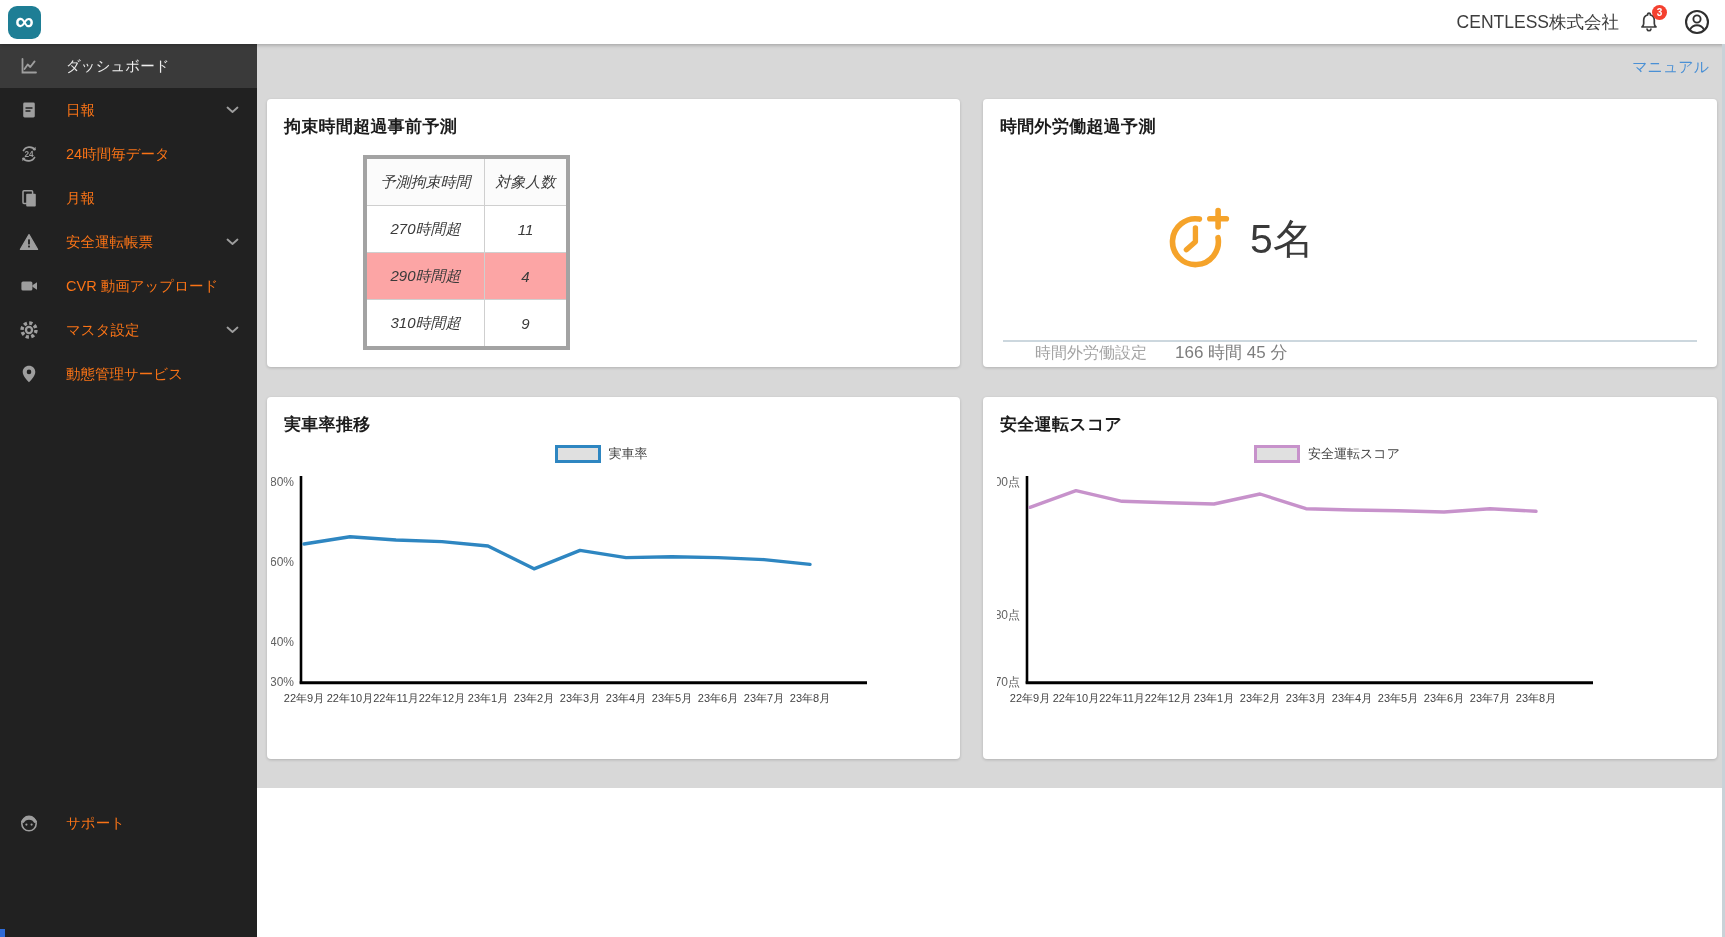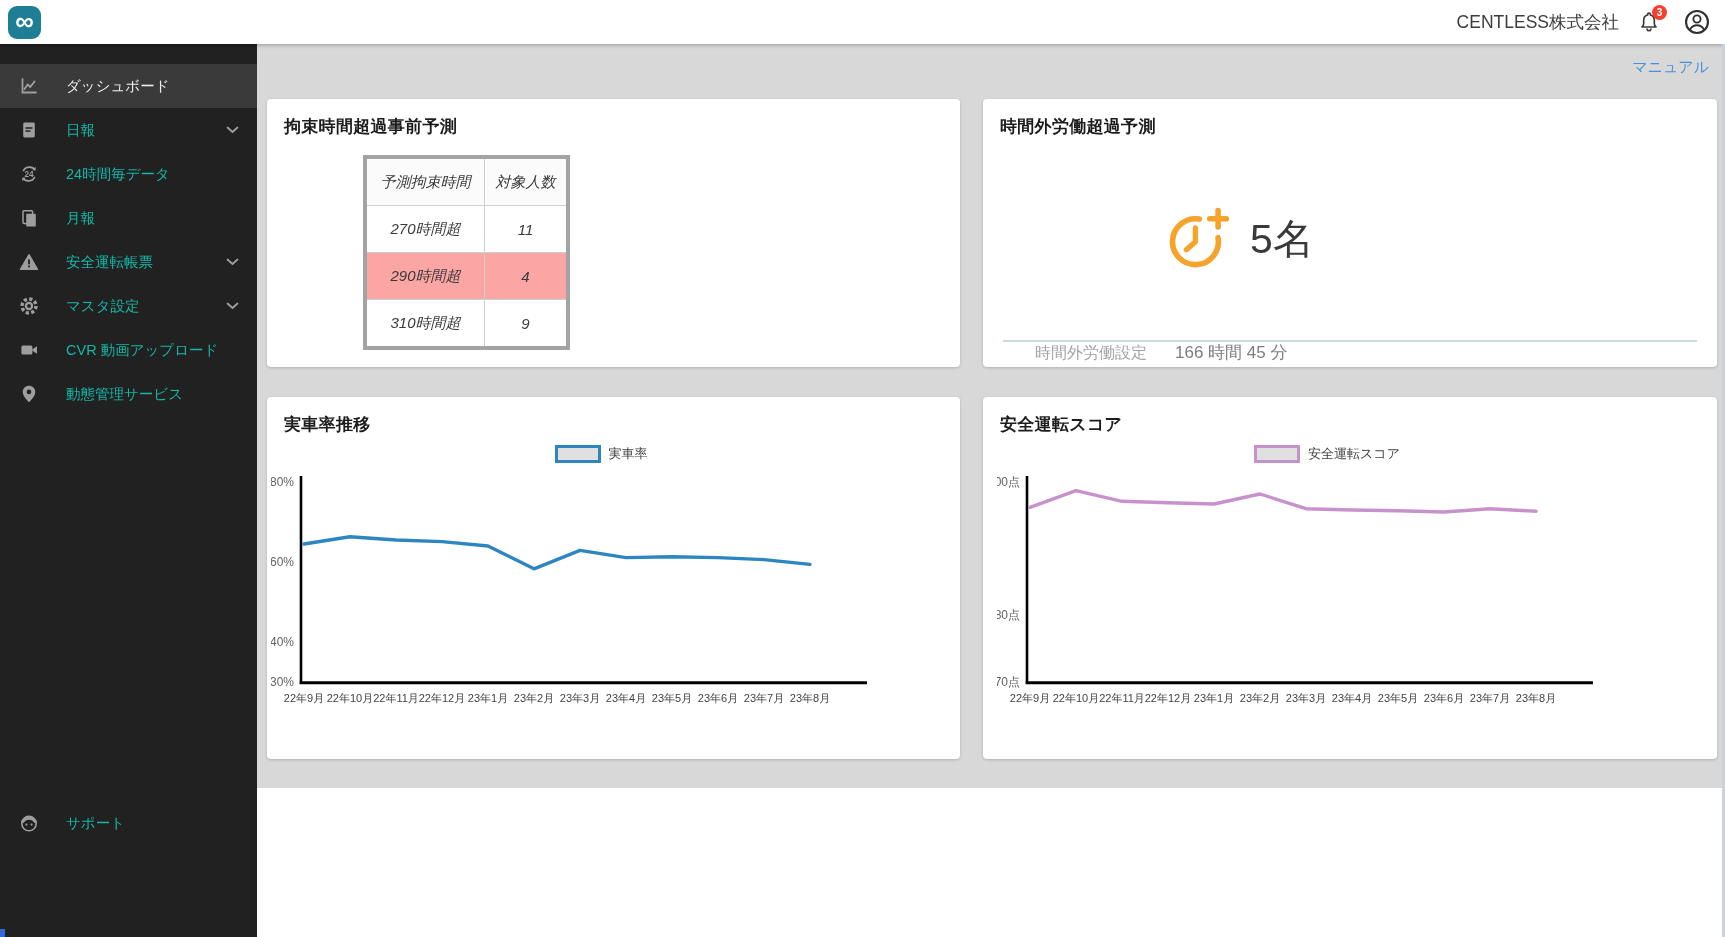--- a/index.html
+++ b/index.html
@@ -19,22 +19,22 @@
     display:flex;align-items:center;justify-content:center;}
   .logo span{color:#fff;font-size:26px;font-weight:bold;line-height:1;margin-top:-3px;}
   .topbar .spacer{flex:1;}
   .company{font-size:17.5px;color:#3d3d3d;margin-right:18px;}
   .bell-wrap{position:relative;width:24px;height:26px;margin-right:22px;cursor:pointer;}
   .badge{position:absolute;right:-6px;top:-4px;min-width:15px;height:15px;border-radius:8px;
     color:#fff;font-size:10px;font-weight:bold;display:flex;align-items:center;justify-content:center;}
   .avatar{width:28px;height:28px;margin-right:14px;cursor:pointer;}
   
   .sidebar{position:absolute;left:0;top:0;width:257px;height:937px;background:#212121;z-index:5;
-    padding-top:64px;box-sizing:border-box;}
-  .nav-item{height:44px;display:flex;align-items:center;cursor:pointer;color:#14b8a6;font-size:14.5px;}
+    padding-top:44px;box-sizing:border-box;}
+  .nav-item{height:44px;display:flex;align-items:center;cursor:pointer;color:#f97316;font-size:14.5px;}
   .nav-item .ico{width:20px;height:20px;margin-left:19px;flex:0 0 20px;}
   .nav-item .lbl{margin-left:27px;white-space:nowrap;}
   .nav-item .chev{margin-left:auto;margin-right:18px;}
   .nav-item.active{background:#3a3a3a;color:#ededed;}
   .support{position:absolute;left:0;bottom:92px;width:257px;}
   .corner-mark{position:absolute;left:0;bottom:0;width:5px;height:8px;background:#2e6bd8;}
   
   .grey-area{position:absolute;left:257px;top:44px;right:0;height:744px;background:#d8d8d8;z-index:1;}
   .manual{position:absolute;top:14px;right:16px;font-size:15px;text-decoration:none;cursor:pointer;}
   .card{position:absolute;background:#fff;border-radius:4px;box-shadow:0 1px 3px rgba(0,0,0,.18);box-sizing:border-box;}
@@ -118,35 +118,35 @@
           <rect x="9.1" y="7.4" width="1.8" height="5" fill="#212121"></rect>
           <rect x="9.1" y="13.6" width="1.8" height="1.8" fill="#212121"></rect>
         </svg>
     <span class="lbl">安全運転帳票</span>
         <svg class="chev" width="13" height="8" viewBox="0 0 13 8">
           <polyline points="1.5,1.5 6.5,6 11.5,1.5" fill="none" stroke="#9e9e9e" stroke-width="1.8" stroke-linecap="round" stroke-linejoin="round"></polyline>
         </svg>
       </div>
       <div class="nav-item">
         <svg class="ico" viewBox="0 0 20 20">
+          <rect x="2.4" y="5.4" width="11" height="9.2" rx="1.6" fill="#9e9e9e"></rect>
+          <path d="M13.4 9.2 18 6.2v7.6l-4.6-3z" fill="#9e9e9e"></path>
+        </svg>
+    <span class="lbl">CVR 動画アップロード</span>
+      </div>
+      <div class="nav-item">
+        <svg class="ico" viewBox="0 0 20 20">
           <circle cx="10" cy="10" r="7" fill="none" stroke="#9e9e9e" stroke-width="3.4" stroke-dasharray="3.2 2.3"></circle>
           <circle cx="10" cy="10" r="4.2" fill="#9e9e9e"></circle>
           <circle cx="10" cy="10" r="1.9" fill="#212121"></circle>
         </svg>
     <span class="lbl">マスタ設定</span>
         <svg class="chev" width="13" height="8" viewBox="0 0 13 8">
           <polyline points="1.5,1.5 6.5,6 11.5,1.5" fill="none" stroke="#9e9e9e" stroke-width="1.8" stroke-linecap="round" stroke-linejoin="round"></polyline>
         </svg>
-      </div>
-      <div class="nav-item">
-        <svg class="ico" viewBox="0 0 20 20">
-          <rect x="2.4" y="5.4" width="11" height="9.2" rx="1.6" fill="#9e9e9e"></rect>
-          <path d="M13.4 9.2 18 6.2v7.6l-4.6-3z" fill="#9e9e9e"></path>
-        </svg>
-    <span class="lbl">CVR 動画アップロード</span>
       </div>
       <div class="nav-item">
         <svg class="ico" viewBox="0 0 20 20">
           <path d="M10 1.8c-3.5 0-6.3 2.7-6.3 6.2 0 4.6 6.3 10.2 6.3 10.2s6.3-5.6 6.3-10.2c0-3.5-2.8-6.2-6.3-6.2z" fill="#9e9e9e"></path>
           <circle cx="10" cy="7.9" r="2.3" fill="#212121"></circle>
         </svg>
     <span class="lbl">動態管理サービス</span>
       </div>
     </nav>
   <div class="support" id="support-slot">

